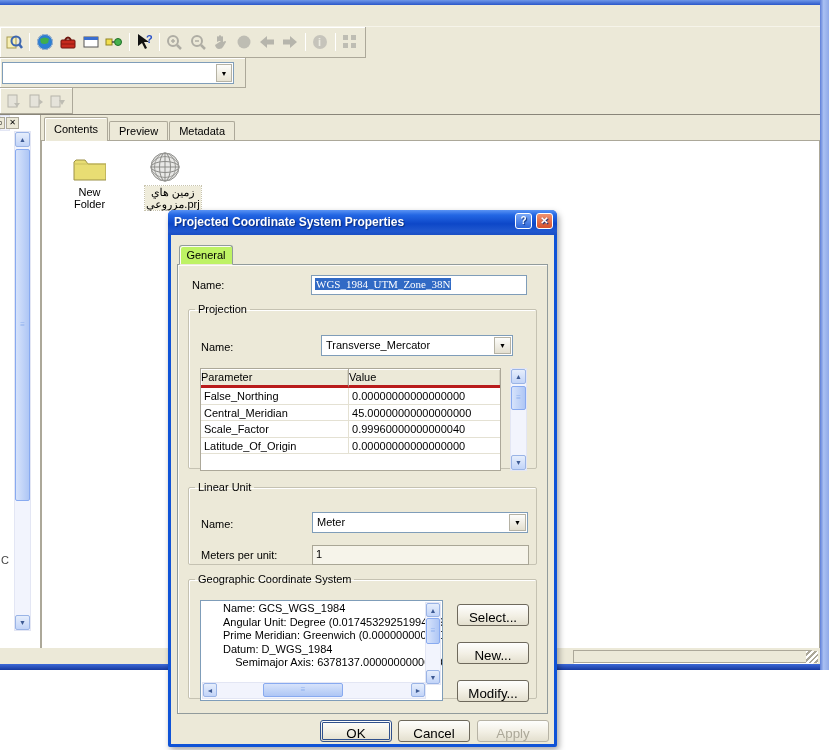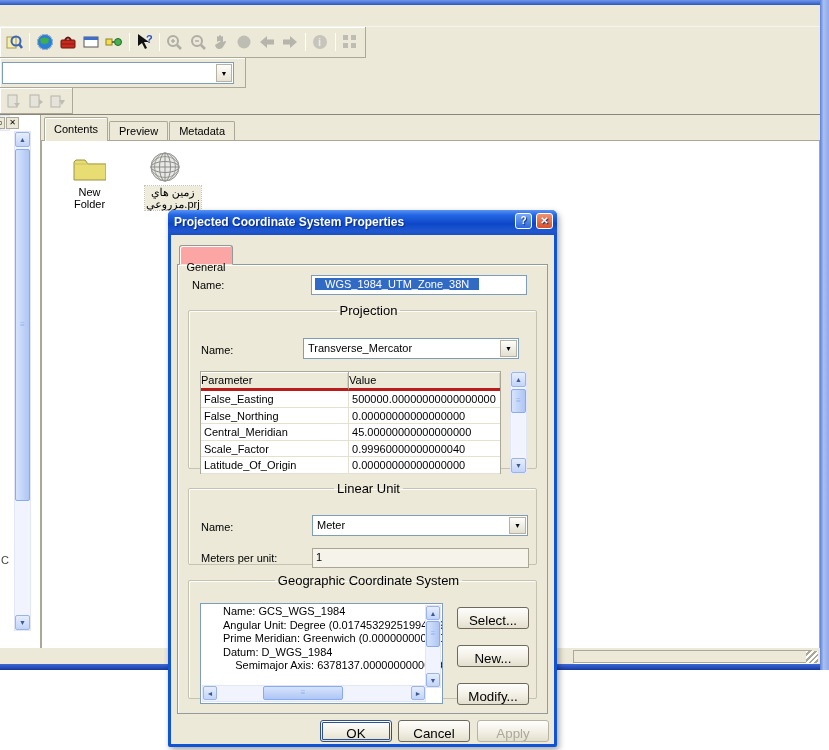--- a/index.html
+++ b/index.html
@@ -87,41 +87,41 @@
                color:#fff; font-weight:bold; font-size:12px;
                text-shadow:1px 1px 1px #0a2d7a; }
   .cap-btn { position:absolute; top:3px; width:17px; height:16px; border:1px solid #fff;
              border-radius:3px; color:#fff; font-weight:bold; font-size:10px;
              line-height:14px; text-align:center; }
   #btn-help  { right:25px; background:linear-gradient(180deg,#7aa8f7,#2e66d8); }
   #btn-close { right:4px;  background:linear-gradient(180deg,#f0926f,#d8502b); }
 
   #dlg-body { position:absolute; left:0; top:22px; width:383px; height:509px; }
   #dlg-tab { position:absolute; left:8px; top:10px; width:54px; height:20px; z-index:2;
-             background:#fca5a5; border:1px solid #919b9c; border-bottom:1px solid #ece9d8;
-             border-radius:3px 3px 0 0; text-align:center; padding-top:15px;
+             background:#bef264; border:1px solid #919b9c; border-bottom:1px solid #ece9d8;
+             border-radius:3px 3px 0 0; text-align:center; padding-top:3px;
              box-shadow:inset 1px 1px 0 #fcfbf7; }
   #dlg-pane { position:absolute; left:6px; top:29px; width:371px; height:450px;
               background:#ece9d8; border:1px solid #919b9c;
               box-shadow:inset 1px 1px 0 #fcfbf7; }
 
   .lbl { position:absolute; color:#000; }
   .txt { position:absolute; background:#fff; border:1px solid #7f9db9; height:20px;
          padding:2px 3px; overflow:hidden; white-space:nowrap; }
-  .sel-text { background:#316ac5; color:#fff; padding:0 10px; }
+  .sel-text { background:#316ac5; color:#fff; padding:0 1px;font-family:Liberation Serif, serif; }
 
   .xpcombo { position:absolute; background:#fff; border:1px solid #7f9db9; height:21px;
              padding:3px 20px 0 4px; overflow:hidden; white-space:nowrap; }
   .xpcombo .cbtn { position:absolute; right:1px; top:1px; bottom:1px; width:17px;
                    background:linear-gradient(180deg,#fdfdfb,#e3dfd0); border:1px solid #b5b2a4;
                    font-size:7px; color:#000; text-align:center; line-height:16px; }
 
   fieldset { position:absolute; border:1px solid #c5c2b2; border-radius:2px;
              box-shadow:inset 1px 1px 0 #fff; }
-  legend { margin-left:6px; padding:0 3px; font-size:13px; color:#000;text-align:center; }
+  legend { margin-left:6px; padding:0 3px; font-size:11px; color:#000; }
 
   
   #ptable { position:absolute; left:11px; top:53px; width:301px; height:103px;
             border:1px solid #aca899; background:#fff; }
   .pt-head { display:flex; height:19px; }
   .pt-hc { background:#ece9d8; border-right:1px solid #aca899; border-bottom:3px solid #b91c1c;
            box-shadow:inset 1px 1px 0 #fff, inset -1px 0 0 #d6d2c2;
            text-align:left; padding-top:2px; }
   .pt-hc:first-child { width:149px; } .pt-hc:last-child { width:152px; border-right:none; }
   .pt-row { display:flex; height:16.6px; border-bottom:1px solid #e4e1d3; }
@@ -370,33 +370,29 @@
     <div id="dlg-pane">
 
       <span class="lbl" style="left:14px;top:14px">Name:</span>
       <div class="txt" style="left:133px;top:10px;width:216px">
         <span class="sel-text">WGS_1984_UTM_Zone_38N</span>
       </div>
 
       <fieldset style="left:10px;top:38px;width:349px;height:166px">
         <legend>Projection</legend>
         <span class="lbl" style="left:12px;top:26px">Name:</span>
-        <div class="xpcombo" style="left:114px;top:20px;width:216px">
+        <div class="xpcombo" style="left:132px;top:20px;width:192px">
           <span>Transverse_Mercator</span>
           <span class="cbtn">▼</span>
         </div>
 
         <div id="ptable">
           <div class="pt-head">
             <div class="pt-hc">Parameter</div>
             <div class="pt-hc">Value</div>
-          </div>
-          <div class="pt-row">
-            <div class="pt-c">False_Easting</div>
-            <div class="pt-c">500000.00000000000000000</div>
           </div>
           <div class="pt-row">
             <div class="pt-c">False_Northing</div>
             <div class="pt-c">0.00000000000000000</div>
           </div>
           <div class="pt-row">
             <div class="pt-c">Central_Meridian</div>
             <div class="pt-c">45.00000000000000000</div>
           </div>
           <div class="pt-row">

